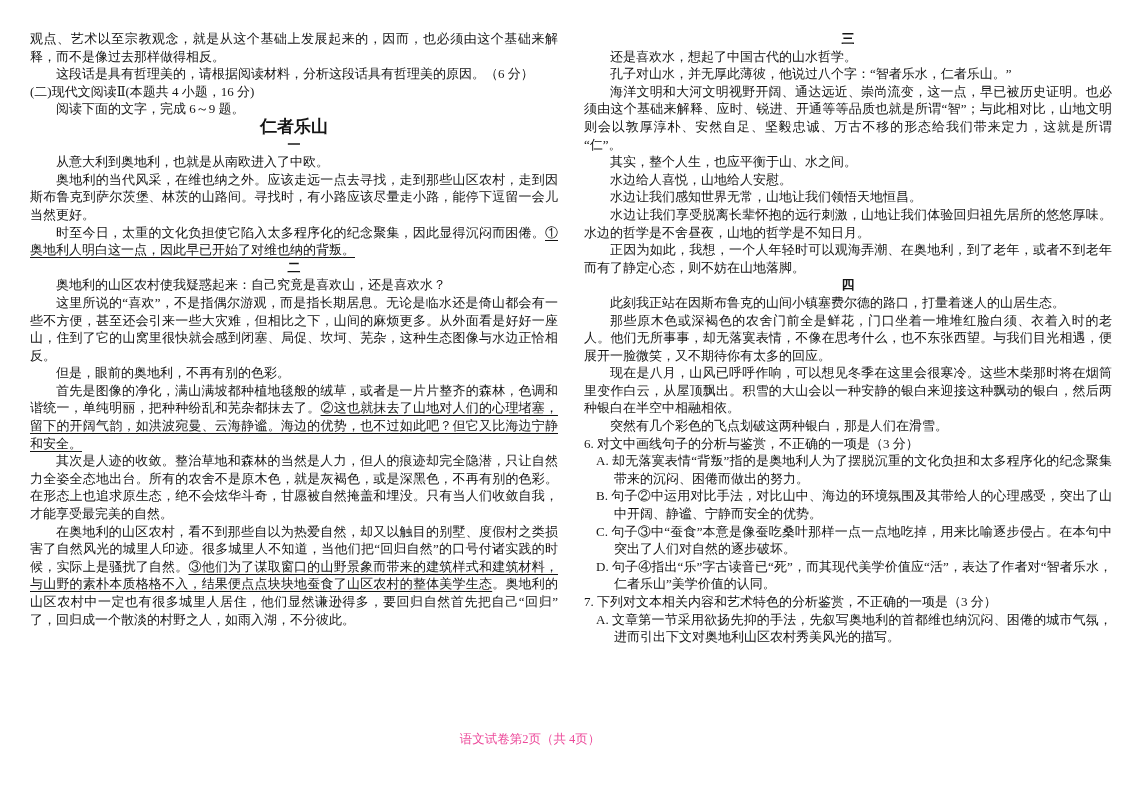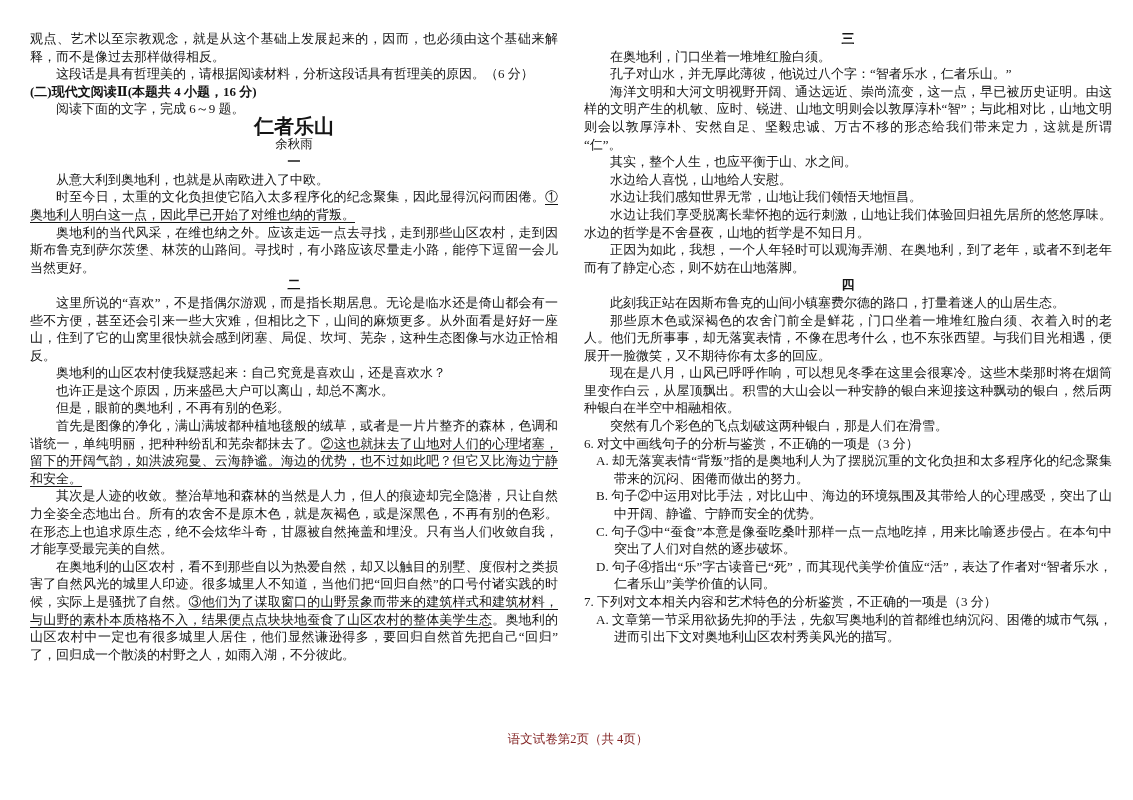--- a/index.html
+++ b/index.html
@@ -20,62 +20,60 @@
     width:528px;
     font-size:13px;
     line-height:17.6px;
     text-align:justify;
     text-justify:inter-ideograph;
   }
   .col p { margin:0; }
   .plain   { }
   .indent  { text-indent:2em; }
   .heading { font-weight:bold; }
-  .title   { text-align:center; text-indent:0; font-weight:bold; font-size:20px; }
+  .title   { text-align:center; text-indent:0; font-weight:bold; font-size:17px; }
   .author  { text-align:center; text-indent:0; font-size:12.5px; }
   .section { text-align:center; text-indent:0; font-weight:bold; }
   .q       { }
   .opt     { padding-left:30px; text-indent:-18px; }
   .ul      { text-decoration:underline; text-underline-offset:3px; text-decoration-thickness:1px; }
-  .b       { font-weight:bold; }
+  .b       { font-weight:normal; }
   .footer {
     position:absolute; top:731px; left:0; width:1060px;
-    text-align:center; font-size:12.5px; color:#7f1d1d;margin-left:48px;
+    text-align:center; font-size:12.5px; color:#ec4899;
   }
 </style>
 </head>
 <body>
 
 <div class="page">
   <div class="cols">
     <div class="col">
         <p class="plain"><span>观点、艺术以至宗教观念，就是从这个基础上发展起来的，因而，也必须由这个基础来解释，而不是像过去那样做得相反。</span></p>
         <p class="indent"><span>这段话是具有哲理美的，请根据阅读材料，分析这段话具有哲理美的原因。（6 分）</span></p>
         <p class="heading"><span class="b">(二)现代文阅读Ⅱ</span><span class="b">(本题共 4 小题，16 分)</span></p>
         <p class="indent"><span>阅读下面的文字，完成 6～9 题。</span></p>
         <p class="title"><span>仁者乐山</span></p>
-        <p class="author"><span>余秋雨</span></p>
         <p class="section"><span>一</span></p>
         <p class="indent"><span>从意大利到奥地利，也就是从南欧进入了中欧。</span></p>
+        <p class="indent"><span>奥地利的当代风采，在维也纳之外。应该走远一点去寻找，走到那些山区农村，走到因斯布鲁克到萨尔茨堡、林茨的山路间。寻找时，有小路应该尽量走小路，能停下逗留一会儿当然更好。</span></p>
         <p class="indent"><span>时至今日，太重的文化负担使它陷入太多程序化的纪念聚集，因此显得沉闷而困倦。</span><span class="ul">①奥地利人明白这一点，因此早已开始了对维也纳的背叛。</span></p>
-        <p class="indent"><span>奥地利的当代风采，在维也纳之外。应该走远一点去寻找，走到那些山区农村，走到因斯布鲁克到萨尔茨堡、林茨的山路间。寻找时，有小路应该尽量走小路，能停下逗留一会儿当然更好。</span></p>
         <p class="section"><span>二</span></p>
+        <p class="indent"><span>奥地利的山区农村使我疑惑起来：自己究竟是喜欢山，还是喜欢水？</span></p>
         <p class="indent"><span>这里所说的“喜欢”，不是指偶尔游观，而是指长期居息。无论是临水还是倚山都会有一些不方便，甚至还会引来一些大灾难，但相比之下，山间的麻烦更多。从外面看是好好一座山，住到了它的山窝里很快就会感到闭塞、局促、坎坷、芜杂，这种生态图像与水边正恰相反。</span></p>
-        <p class="indent"><span>奥地利的山区农村使我疑惑起来：自己究竟是喜欢山，还是喜欢水？</span></p>
-        <p class="indent"><span>也许正是这个原因，历来盛邑大户可以离山，却总不离水。</span></p>
         <p class="indent"><span>但是，眼前的奥地利，不再有别的色彩。</span></p>
         <p class="indent"><span>首先是图像的净化，满山满坡都种植地毯般的绒草，或者是一片片整齐的森林，色调和谐统一，单纯明丽，把种种纷乱和芜杂都抹去了。</span><span class="ul">②这也就抹去了山地对人们的心理堵塞，留下的开阔气韵，如洪波宛曼、云海静谧。海边的优势，也不过如此吧？但它又比海边宁静和安全。</span></p>
         <p class="indent"><span>其次是人迹的收敛。整治草地和森林的当然是人力，但人的痕迹却完全隐潜，只让自然力全姿全态地出台。所有的农舍不是原木色，就是灰褐色，或是深黑色，不再有别的色彩。在形态上也追求原生态，绝不会炫华斗奇，甘愿被自然掩盖和埋没。只有当人们收敛自我，才能享受最完美的自然。</span></p>
         <p class="indent"><span>在奥地利的山区农村，看不到那些自以为热爱自然，却又以触目的别墅、度假村之类损害了自然风光的城里人印迹。很多城里人不知道，当他们把“回归自然”的口号付诸实践的时候，实际上是骚扰了自然。</span><span class="ul">③他们为了谋取窗口的山野景象而带来的建筑样式和建筑材料，与山野的素朴本质格格不入，结果便点点块块地蚕食了山区农村的整体美学生态</span><span>。奥地利的山区农村中一定也有很多城里人居住，他们显然谦逊得多，要回归自然首先把自己“回归”了，回归成一个散淡的村野之人，如雨入湖，不分彼此。</span></p>
       </div>
     <div class="col">
         <p class="section"><span>三</span></p>
-        <p class="indent"><span>在奥地利，门口坐着一堆堆红脸白须。</span></p>
+        <p class="indent"><span>还是喜欢水，想起了中国古代的山水哲学。</span></p>
         <p class="indent"><span>孔子对山水，并无厚此薄彼，他说过八个字：“智者乐水，仁者乐山。”</span></p>
-        <p class="indent"><span>海洋文明和大河文明视野开阔、通达远近、崇尚流变，这一点，早已被历史证明。由这样的文明产生的机敏、应时、锐进、山地文明则会以敦厚淳朴“智”；与此相对比，山地文明则会以敦厚淳朴、安然自足、坚毅忠诚、万古不移的形态给我们带来定力，这就是所谓“仁”。</span></p>
+        <p class="indent"><span>海洋文明和大河文明视野开阔、通达远近、崇尚流变，这一点，早已被历史证明。也必须由这个基础来解释、应时、锐进、开通等等品质也就是所谓“智”；与此相对比，山地文明则会以敦厚淳朴、安然自足、坚毅忠诚、万古不移的形态给我们带来定力，这就是所谓“仁”。</span></p>
         <p class="indent"><span>其实，整个人生，也应平衡于山、水之间。</span></p>
         <p class="indent"><span>水边给人喜悦，山地给人安慰。</span></p>
         <p class="indent"><span>水边让我们感知世界无常，山地让我们领悟天地恒昌。</span></p>
         <p class="indent"><span>水边让我们享受脱离长辈怀抱的远行刺激，山地让我们体验回归祖先居所的悠悠厚味。水边的哲学是不舍昼夜，山地的哲学是不知日月。</span></p>
         <p class="indent"><span>正因为如此，我想，一个人年轻时可以观海弄潮、在奥地利，到了老年，或者不到老年而有了静定心态，则不妨在山地落脚。</span></p>
         <p class="section"><span>四</span></p>
         <p class="indent"><span>此刻我正站在因斯布鲁克的山间小镇塞费尔德的路口，打量着迷人的山居生态。</span></p>
         <p class="indent"><span>那些原木色或深褐色的农舍门前全是鲜花，门口坐着一堆堆红脸白须、衣着入时的老人。他们无所事事，却无落寞表情，不像在思考什么，也不东张西望。与我们目光相遇，便展开一脸微笑，又不期待你有太多的回应。</span></p>
         <p class="indent"><span>现在是八月，山风已呼呼作响，可以想见冬季在这里会很寒冷。这些木柴那时将在烟筒里变作白云，从屋顶飘出。积雪的大山会以一种安静的银白来迎接这种飘动的银白，然后两种银白在半空中相融相依。</span></p>
         <p class="indent"><span>突然有几个彩色的飞点划破这两种银白，那是人们在滑雪。</span></p>

